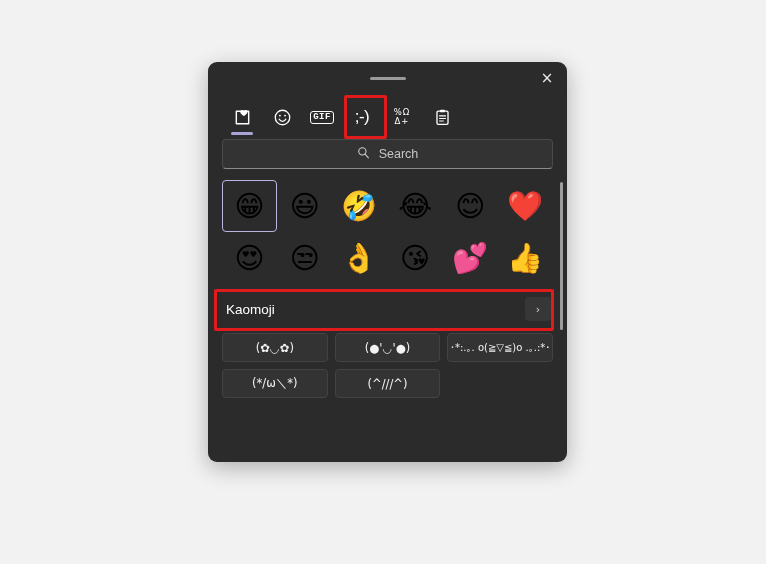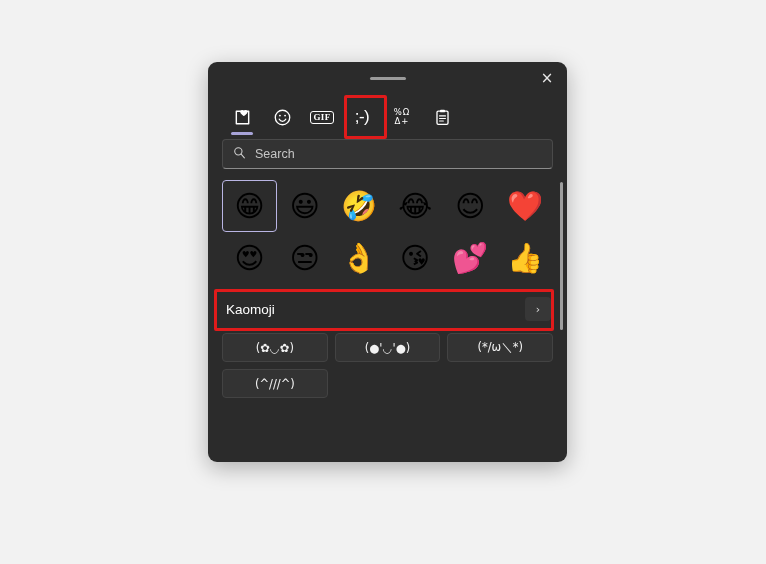--- a/index.html
+++ b/index.html
@@ -102,21 +102,21 @@
     pointer-events: none;
   }
   .gif-glyph {
     border: 1.6px solid #ffffff;
     border-radius: 3px;
     font-size: 9px;
     font-weight: bold;
     letter-spacing: 0.4px;
     padding: 1px 2px 1px 2px;
     line-height: 9px;
-    font-family: Liberation Serif, serif;
+    font-family: Liberation Mono, monospace;
     color: #ffffff;
   }
   .wink-glyph {
     font-size: 17px;
     font-family: "Liberation Sans", sans-serif;
     color: #ffffff;
     letter-spacing: -0.5px;
   }
   .sym-glyph {
     font-size: 8.5px;
@@ -133,20 +133,21 @@
     display: flex;
     align-items: center;
     height: 30px;
     background: #333333;
     border: 1px solid #4a4a4a;
     border-bottom-color: #8c8c8c;
     border-radius: 4px;
     padding: 0 10px;
     gap: 9px;
     cursor: text;
+    justify-content: center;
   }
   .search-placeholder {
     color: #c6c6c6;
     font-size: 12.5px;
   }
 
   
   .scroll-area {
     position: relative;
     margin-top: 11px;
@@ -348,20 +349,21 @@
       </div>
 
       <div class="section-header annotated">
         <span class="section-title">Kaomoji</span>
         <span class="section-more">›</span>
       </div>
 
       <div class="kaomoji-grid">
         <div class="kaomoji-cell">(✿◡✿)</div>
         <div class="kaomoji-cell">(●'◡'●)</div>
+        <div class="kaomoji-cell small">･*:.｡. o(≧▽≦)o .｡.:*･</div>
         <div class="kaomoji-cell">(*/ω＼*)</div>
         <div class="kaomoji-cell">(^///^)</div>
       </div>
 
     </div>
 
     <div class="scrollbar-track">
       <div class="scrollbar-thumb"></div>
     </div>
   </div>

